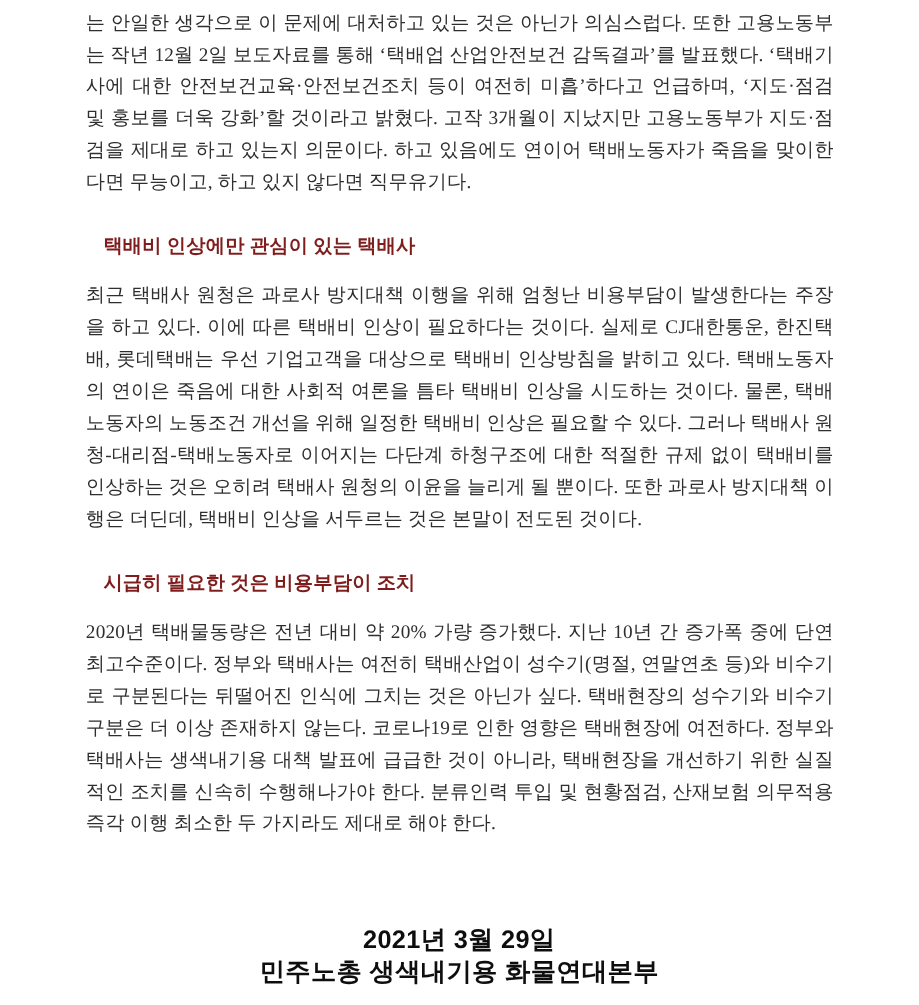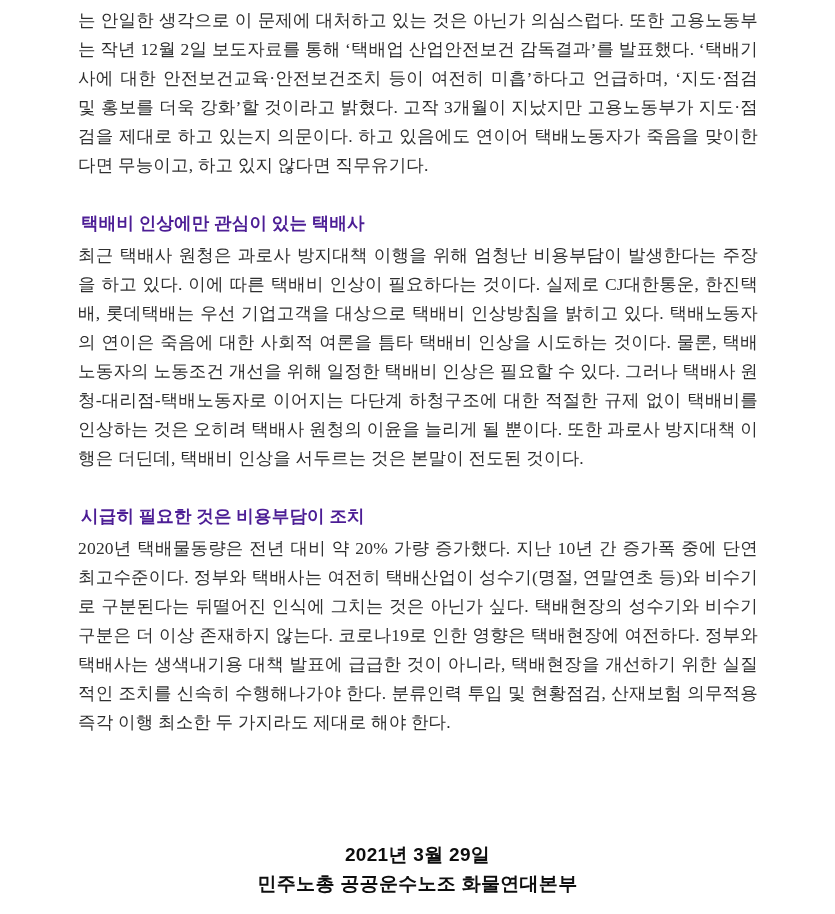--- a/index.html
+++ b/index.html
@@ -25,39 +25,39 @@
     text-align: justify;
     text-justify: inter-character;
     word-break: break-all;
     letter-spacing: 0.2px;
     color: #2e2e2e;
   }
   .doc-section {
     margin-top: 29px;
   }
   .section-heading {
-    margin: 3px;
+    margin: 16px;
     font-size: 17.5px;
     line-height: 29px;
     font-weight: bold;
     letter-spacing: 0.2px;
-    color: #4c1d95;
+    color: #7f1d1d;
   }
   .signature-block {
     position: absolute;
     left: 0;
     right: 0;
     top: 840px;
     text-align: center;
     font-family: "Liberation Sans", "DejaVu Sans", sans-serif;
     font-weight: bold;
     color: #0e0e0e;
   }
   .signature-line {
-    font-size: 19px;
+    font-size: 23px;
     line-height: 29px;
     letter-spacing: 0.3px;
   }
 </style>
 </head>
 <body>
 
 <div class="page">
 
   <p class="body-text">는 안일한 생각으로 이 문제에 대처하고 있는 것은 아닌가 의심스럽다. 또한 고용노동부는 작년 12월 2일 보도자료를 통해 ‘택배업 산업안전보건 감독결과’를 발표했다. ‘택배기사에 대한 안전보건교육·안전보건조치 등이 여전히 미흡’하다고 언급하며, ‘지도·점검 및 홍보를 더욱 강화’할 것이라고 밝혔다. 고작 3개월이 지났지만 고용노동부가 지도·점검을 제대로 하고 있는지 의문이다. 하고 있음에도 연이어 택배노동자가 죽음을 맞이한다면 무능이고, 하고 있지 않다면 직무유기다.</p>
@@ -67,16 +67,16 @@
     <p class="body-text">최근 택배사 원청은 과로사 방지대책 이행을 위해 엄청난 비용부담이 발생한다는 주장을 하고 있다. 이에 따른 택배비 인상이 필요하다는 것이다. 실제로 CJ대한통운, 한진택배, 롯데택배는 우선 기업고객을 대상으로 택배비 인상방침을 밝히고 있다. 택배노동자의 연이은 죽음에 대한 사회적 여론을 틈타 택배비 인상을 시도하는 것이다. 물론, 택배노동자의 노동조건 개선을 위해 일정한 택배비 인상은 필요할 수 있다. 그러나 택배사 원청-대리점-택배노동자로 이어지는 다단계 하청구조에 대한 적절한 규제 없이 택배비를 인상하는 것은 오히려 택배사 원청의 이윤을 늘리게 될 뿐이다. 또한 과로사 방지대책 이행은 더딘데, 택배비 인상을 서두르는 것은 본말이 전도된 것이다.</p>
   </section>
 
   <section class="doc-section">
     <h2 class="section-heading">시급히 필요한 것은 비용부담이 조치</h2>
     <p class="body-text">2020년 택배물동량은 전년 대비 약 20% 가량 증가했다. 지난 10년 간 증가폭 중에 단연 최고수준이다. 정부와 택배사는 여전히 택배산업이 성수기(명절, 연말연초 등)와 비수기로 구분된다는 뒤떨어진 인식에 그치는 것은 아닌가 싶다. 택배현장의 성수기와 비수기 구분은 더 이상 존재하지 않는다. 코로나19로 인한 영향은 택배현장에 여전하다. 정부와 택배사는 생색내기용 대책 발표에 급급한 것이 아니라, 택배현장을 개선하기 위한 실질적인 조치를 신속히 수행해나가야 한다. 분류인력 투입 및 현황점검, 산재보험 의무적용 즉각 이행 최소한 두 가지라도 제대로 해야 한다.</p>
   </section>
 
   <footer class="signature-block">
     <div class="signature-line">2021년 3월 29일</div>
-    <div class="signature-line">민주노총 공공운수노조 화물연대본부</div>
+    <div class="signature-line">민주노총 생색내기용 화물연대본부</div>
   </footer>
 
 </div>
 
 </body></html>

